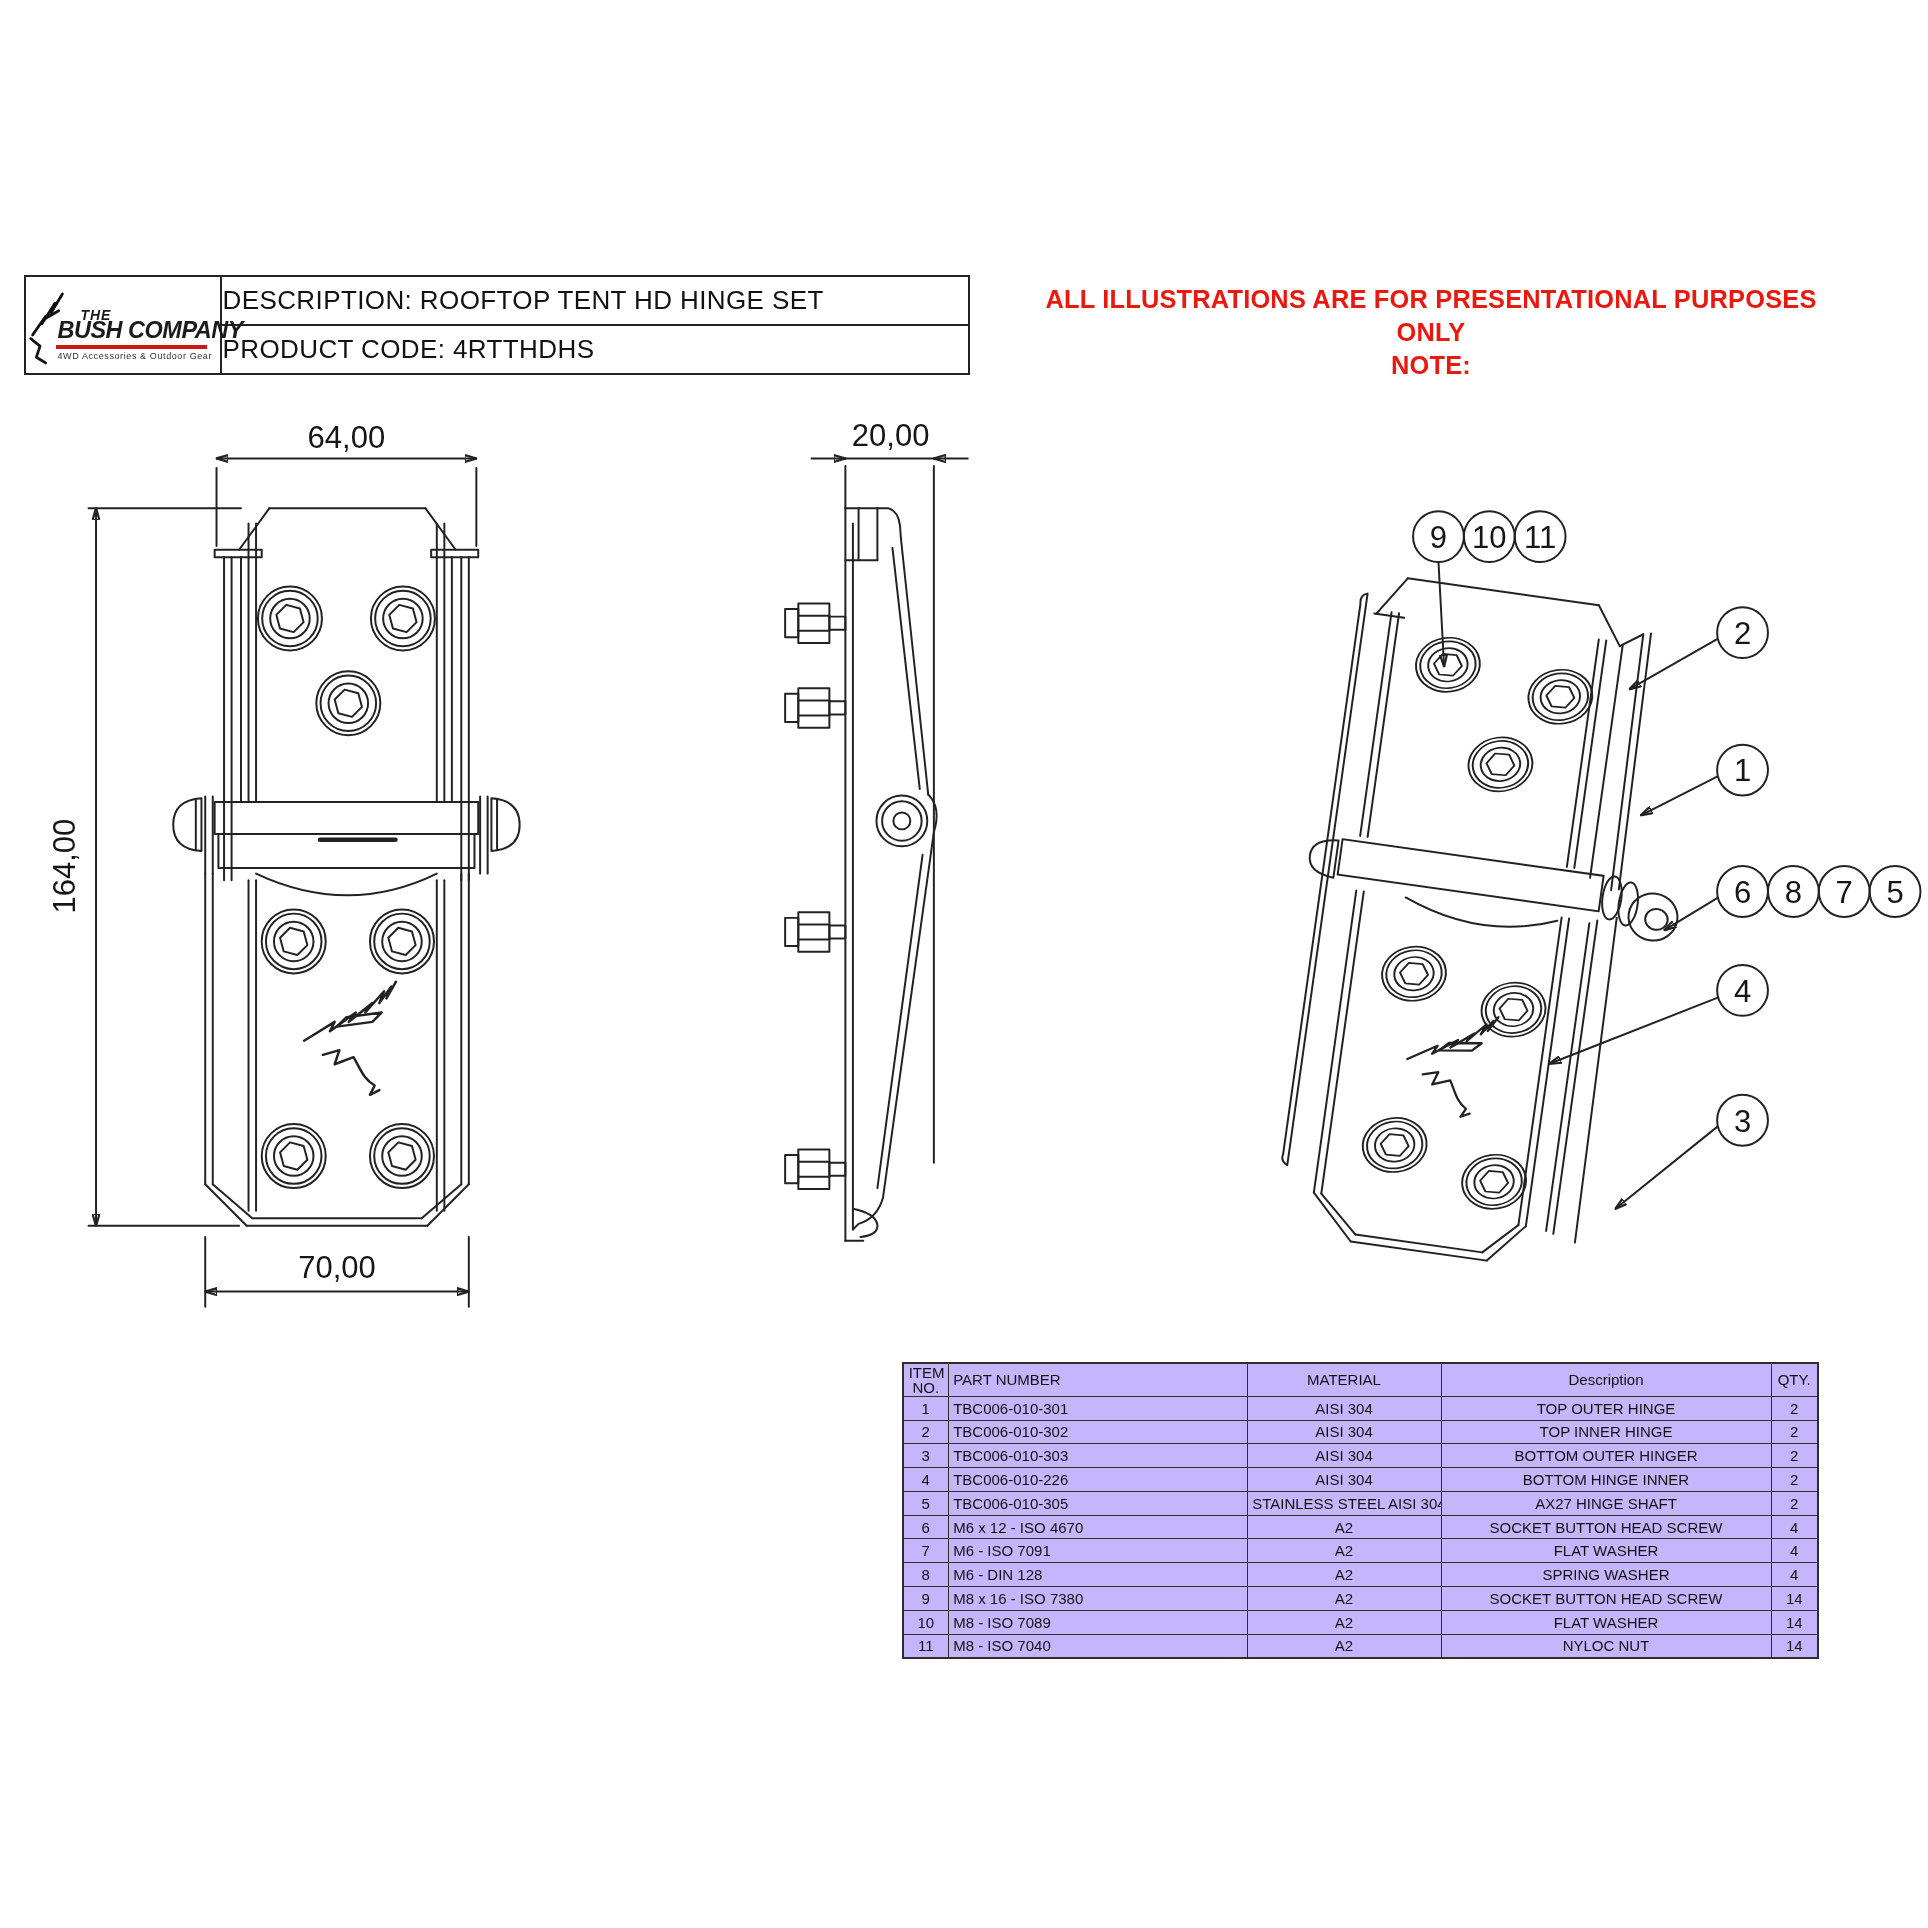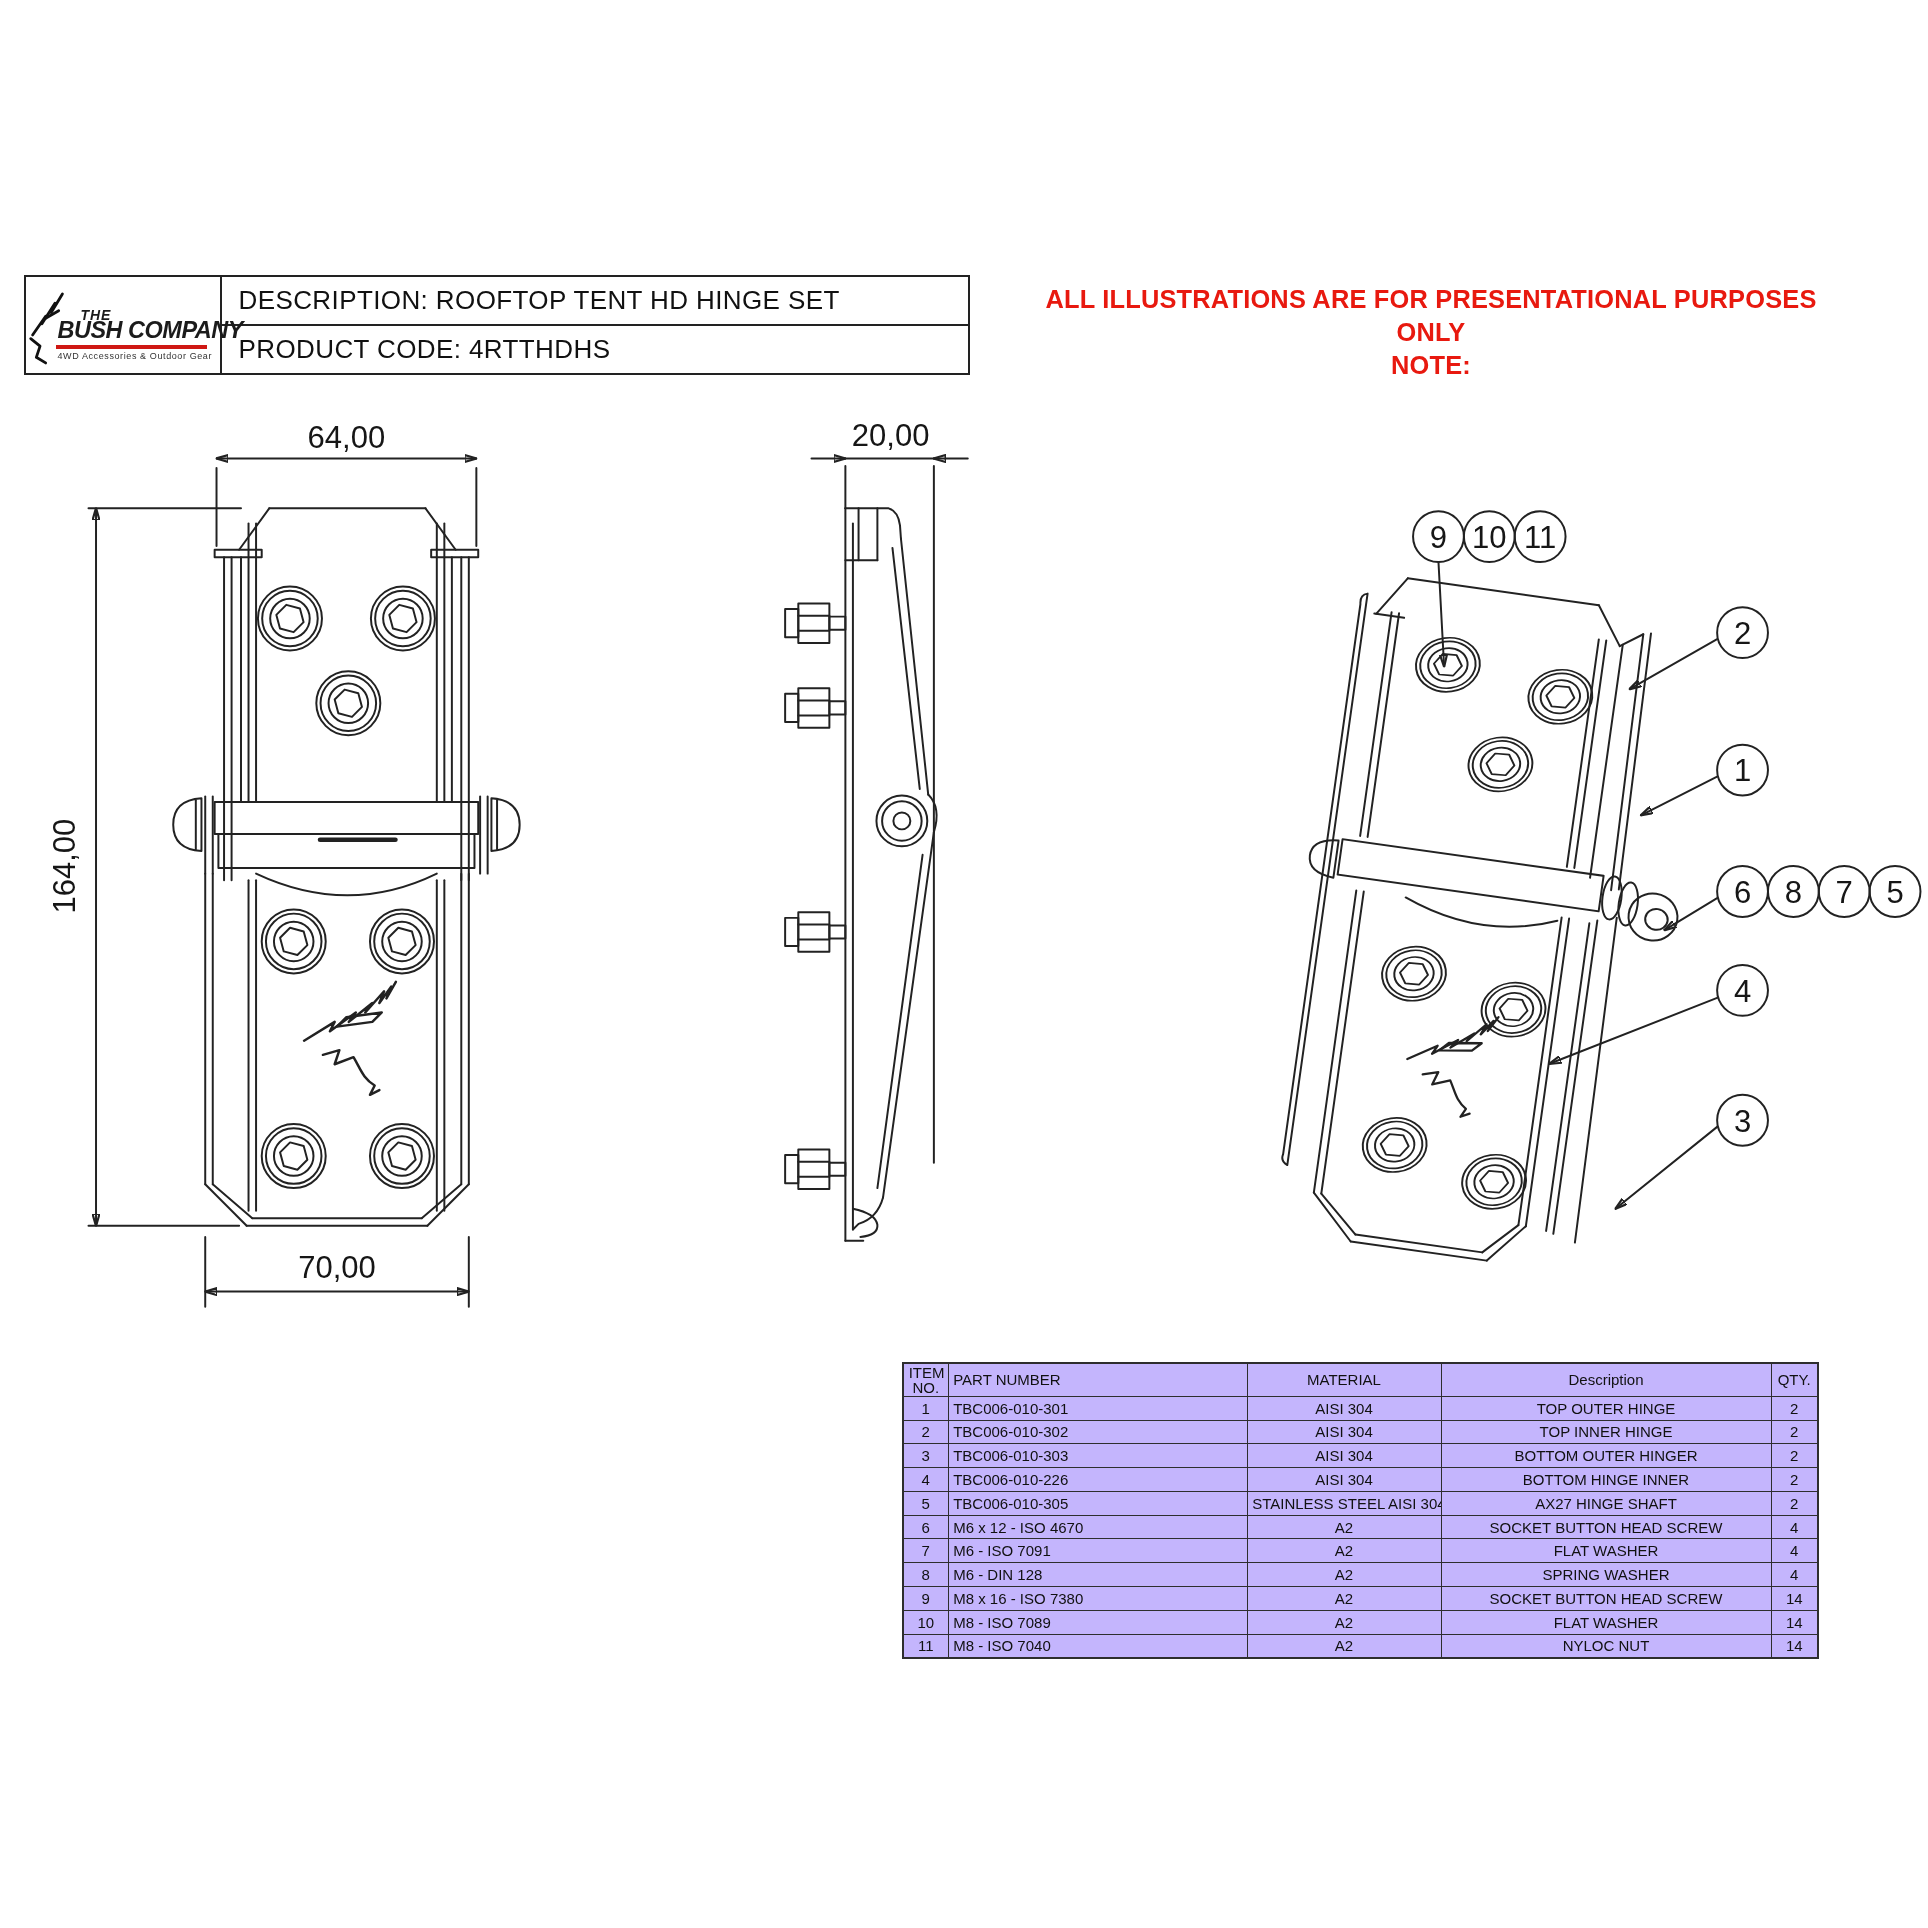--- a/index.html
+++ b/index.html
@@ -13,21 +13,21 @@
   .cad text{fill:#161616;stroke:none;font-family:"Liberation Sans",sans-serif;}
   .dimtext{font-size:33px;}
   .ballooncircle{fill:#ffffff;}
   .balloontext{font-size:33px;text-anchor:middle;}
 
   
   .titleblock{position:absolute;left:23.5px;top:275px;width:946px;height:100px;
       border:2.4px solid #222;display:flex;box-sizing:border-box;background:#fff;}
   .logocell{width:196px;border-right:2.4px solid #222;position:relative;box-sizing:border-box;}
   .tbrows{flex:1;display:flex;flex-direction:column;}
-  .tbrow{flex:1;display:flex;align-items:center;padding-left:17px;font-size:26px;
+  .tbrow{flex:1;display:flex;align-items:center;padding-left:1px;font-size:26px;
       letter-spacing:0.4px;color:#111;white-space:nowrap;}
   .tbrow:first-child{border-bottom:2.4px solid #222;}
   .logo-the{position:absolute;left:55px;top:30px;font-size:14px;font-weight:bold;
       font-style:italic;letter-spacing:0.9px;}
   .logo-main{position:absolute;left:32px;top:40px;font-size:23.5px;font-weight:bold;
       font-style:italic;letter-spacing:-0.5px;white-space:nowrap;transform:scaleY(1.05);}
   .logo-bar{position:absolute;left:30px;top:68px;width:151px;height:3.8px;background:#cf1713;}
   .logo-tag{position:absolute;left:32px;top:74px;font-size:9px;color:#333;
       letter-spacing:0.6px;white-space:nowrap;}
   .logo-branch{position:absolute;left:1.9px;top:11.3px;}

